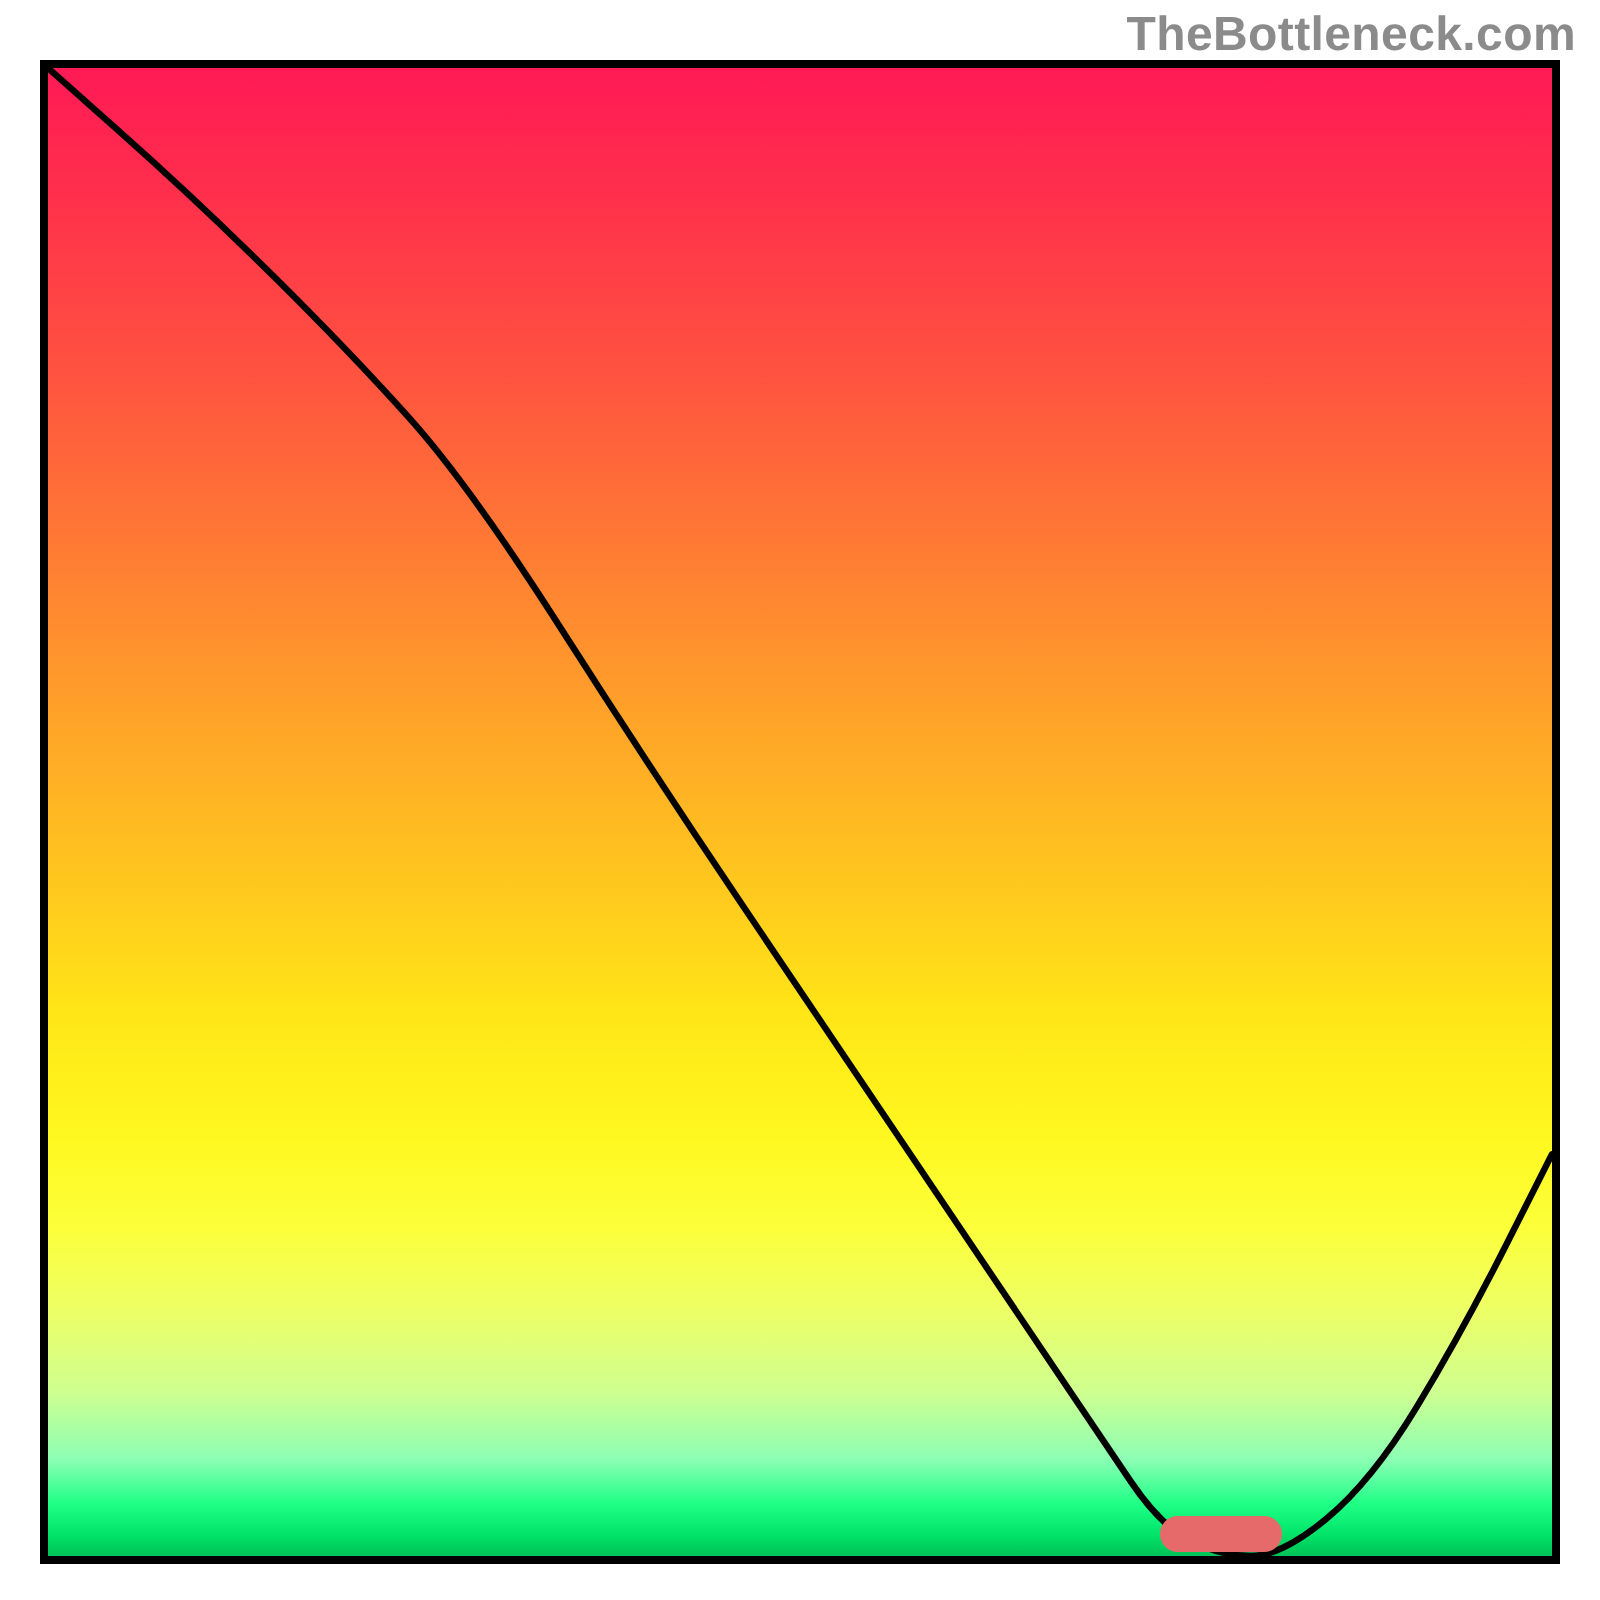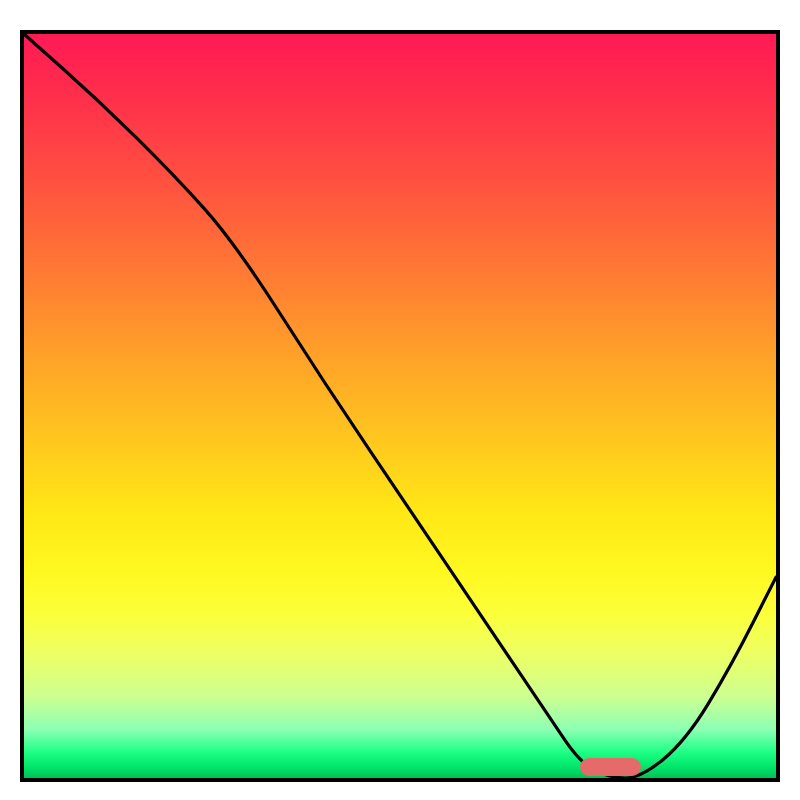--- a/index.html
+++ b/index.html
@@ -64,20 +64,21 @@
   .marker {
     position: absolute;
     background: #e76a6a;
     border-radius: 10px;
   }
 </style>
 </head>
 <body>
 
 <div class="wrap">
+  <div class="watermark">TheBottleneck.com</div>
 
   <div class="plot-area">
     <svg class="curve" viewBox="0 0 752 744" preserveAspectRatio="none">
       <path fill="none" stroke="#000" stroke-width="3.2" stroke-linejoin="round" stroke-linecap="round" d="M 0,0 Q 0,0 37.6,33.47999999999996 Q 75.2,66.95999999999992 112.80000000000001,104.15999999999997 Q 150.4,141.36 180.48000000000002,174.84000000000003 Q 210.56000000000003,208.32000000000005 255.68,279 Q 300.8,349.68 345.92,416.64 Q 391.04,483.6 428.64,539.4000000000001 Q 466.24,595.2 496.32,639.84 Q 526.4,684.48 541.44,706.8 Q 556.48,729.12 571.52,736.56 Q 586.5600000000001,744 601.6,744 Q 616.64,744 639.2,725.4 Q 661.76,706.8 684.3199999999999,669.5999999999999 Q 706.88,632.4 729.44,587.76 T 752,543.12"></path>
     </svg>
     <div class="marker" style="left: 556.48px; width: 60.16px; top: 723.84px; height: 18px; background: rgb(231, 106, 106);"></div>
   </div>
 </div>
 
 </body></html>

